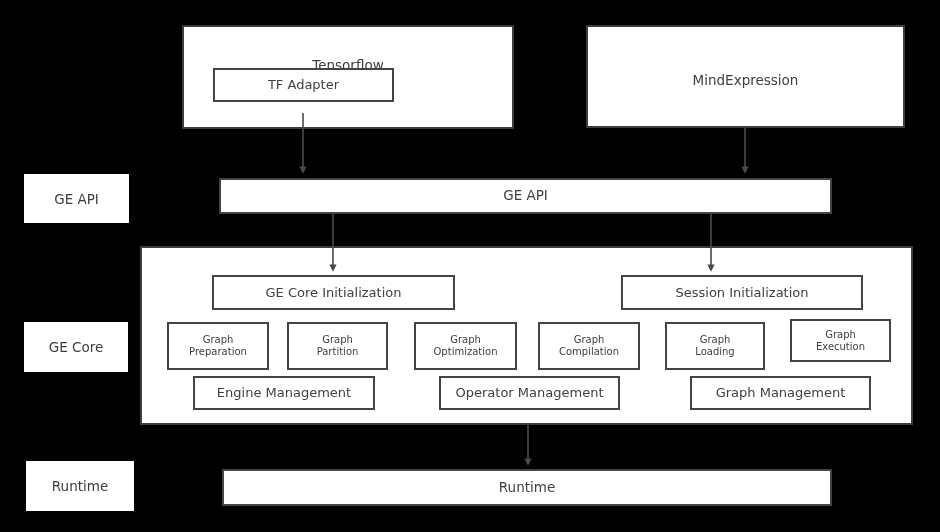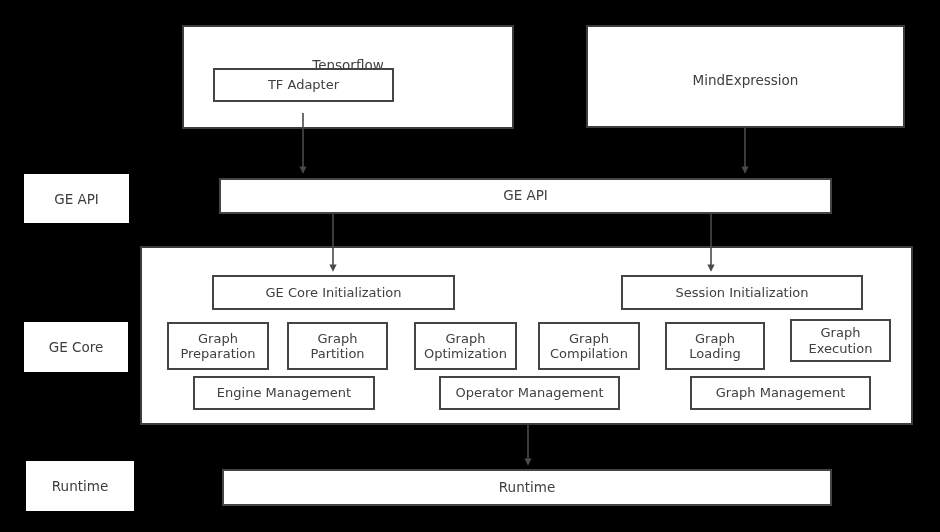--- a/index.html
+++ b/index.html
@@ -67,21 +67,21 @@
     text-align: center;
     color: #404040;
     font-size: 13.5px;
   }
 
   .bar-label {
     font-size: 13.5px;
   }
 
   .small-box {
-    font-size: 13px;
+    font-size: 10px;
   }
 
   .mid-box {
     font-size: 13px;
   }
 
   svg.arrows {
     position: absolute;
     left: 0; top: 0;
     width: 940px;

